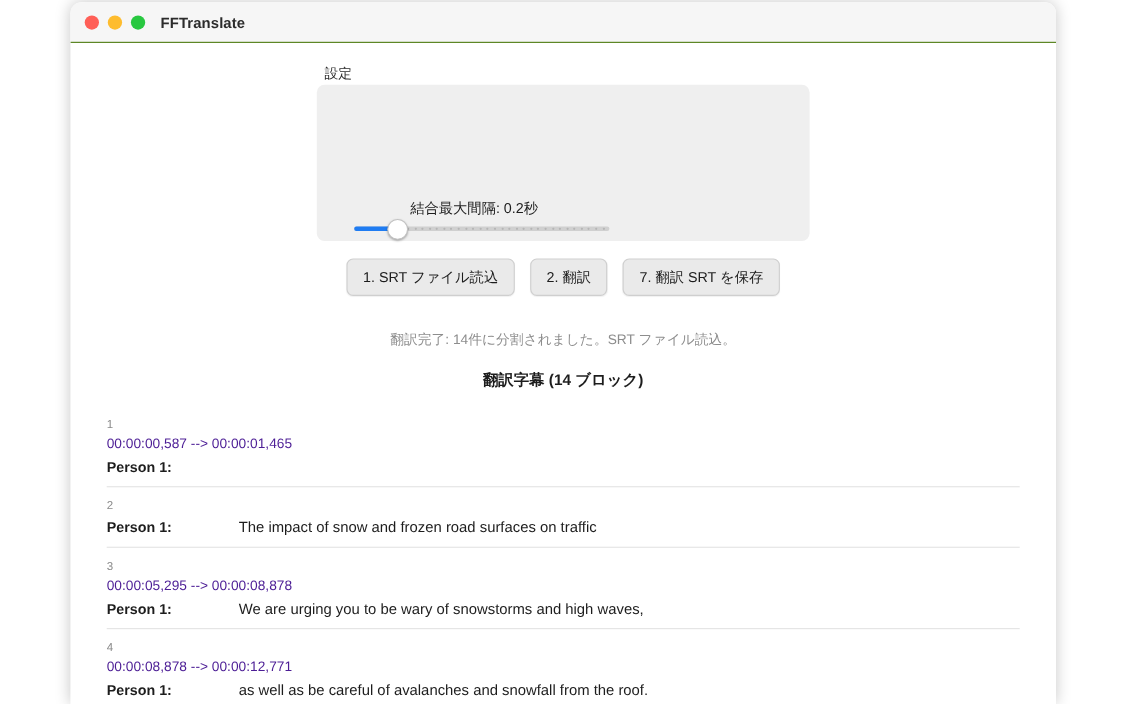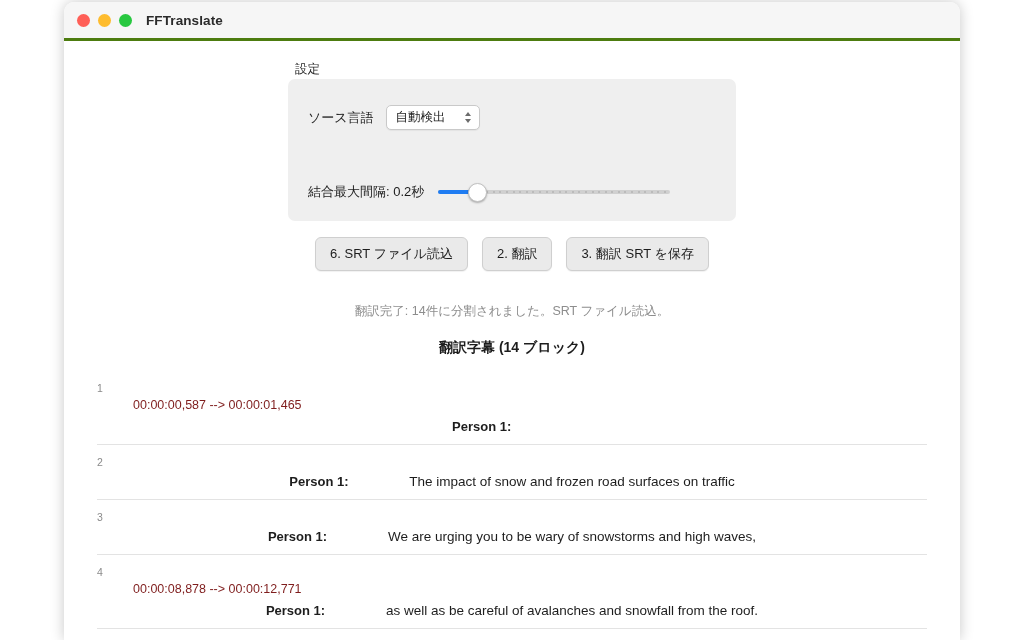--- a/index.html
+++ b/index.html
@@ -25,21 +25,21 @@
     width: 896px;
     height: 638px;
     background: #ffffff;
     border-radius: 10px 10px 0 0;
     box-shadow: 0 0 14px rgba(0,0,0,0.22);
     overflow: hidden;
   }
   .titlebar {
     height: 36px;
     background: #f6f6f6;
-    border-bottom: 3px solid #4d7c0f;
+    border-bottom: 1px solid #4d7c0f;
     display: flex;
     align-items: center;
     position: relative;
   }
   .traffic {
     display: flex;
     gap: 8px;
     margin-left: 13px;
   }
   .dot {
@@ -85,21 +85,21 @@
     display: flex;
     align-items: center;
   }
   .row-label {
     font-size: 13px;
     color: #1d1d1d;
     white-space: nowrap;
   }
   .row1 { left: 20px; top: 26px; }
   .row2 { left: 20px; top: 64px; }
-  .row3 { left: 20px; top: 104px; }
+  .row3 { left: 20px; top: 104px; flex-direction: column; }
   .select {
     margin-left: 12px;
     height: 23px;
     background: #ffffff;
     border: 1px solid #c9c9c9;
     border-radius: 5px;
     display: flex;
     align-items: center;
     padding: 0 4px 0 9px;
     box-shadow: 0 1px 1px rgba(0,0,0,0.05);
@@ -228,30 +228,28 @@
     padding-bottom: 8px;
     margin-bottom: 10px;
   }
   .idx {
     font-size: 10.5px;
     color: #8a8a8a;
     line-height: 14px;
   }
   .times {
     font-size: 12.5px;
-    color: #7f1d1d;
+    color: #4c1d95;
     line-height: 18px;
     margin-top: 1px;
-    margin-left: 36px;
   }
   .line {
     display: flex;
     margin-top: 3px;
     line-height: 19px;
-    justify-content: center;
   }
   .speaker {
     font-size: 13px;
     font-weight: bold;
     color: #1d1d1d;
     width: 120px;
     flex: 0 0 120px;
   }
   .text {
     font-size: 13.5px;
@@ -272,30 +270,20 @@
       </div>
       <div class="win-title">FFTranslate</div>
     </div>
 
     <div class="content">
 
       <div class="settings-label">設定</div>
 
       <div class="settings-box">
 
-        <div class="row row1">
-          <span class="row-label">ソース言語</span>
-          <div class="select">
-            <span class="val">自動検出</span>
-            <span class="chev">
-                <i class="up"></i>
-                <i class="dn"></i>
-              </span>
-          </div>
-        </div>
 
 
         <div class="row row3">
           <span class="row-label">結合最大間隔: 0.2秒</span>
           <div class="slider-wrap">
             <div class="track"></div>
             <div class="track-fill"></div>
             <div class="ticks">
               <span></span>
                 <span></span>
@@ -326,23 +314,23 @@
                 <span></span>
                 <span></span>
             </div>
             <div class="knob"></div>
           </div>
         </div>
 
       </div>
 
       <div class="btn-row">
-        <button class="btn">6. SRT ファイル読込</button>
+        <button class="btn">1. SRT ファイル読込</button>
         <button class="btn">2. 翻訳</button>
-        <button class="btn">3. 翻訳 SRT を保存</button>
+        <button class="btn">7. 翻訳 SRT を保存</button>
       </div>
 
       <div class="status">翻訳完了: 14件に分割されました。SRT ファイル読込。</div>
       <div class="section-title">翻訳字幕 (14 ブロック)</div>
 
       <div class="list">
 
         <div class="block">
           <div class="idx">1</div>
           <div class="times">00:00:00,587 --&gt; 00:00:01,465</div>
@@ -354,20 +342,21 @@
         <div class="block">
           <div class="idx">2</div>
           <div class="line">
             <span class="speaker">Person 1:</span>
             <span class="text">The impact of snow and frozen road surfaces on traffic</span>
           </div>
         </div>
 
         <div class="block">
           <div class="idx">3</div>
+          <div class="times">00:00:05,295 --&gt; 00:00:08,878</div>
           <div class="line">
             <span class="speaker">Person 1:</span>
             <span class="text">We are urging you to be wary of snowstorms and high waves,</span>
           </div>
         </div>
 
         <div class="block">
           <div class="idx">4</div>
           <div class="times">00:00:08,878 --&gt; 00:00:12,771</div>
           <div class="line">

